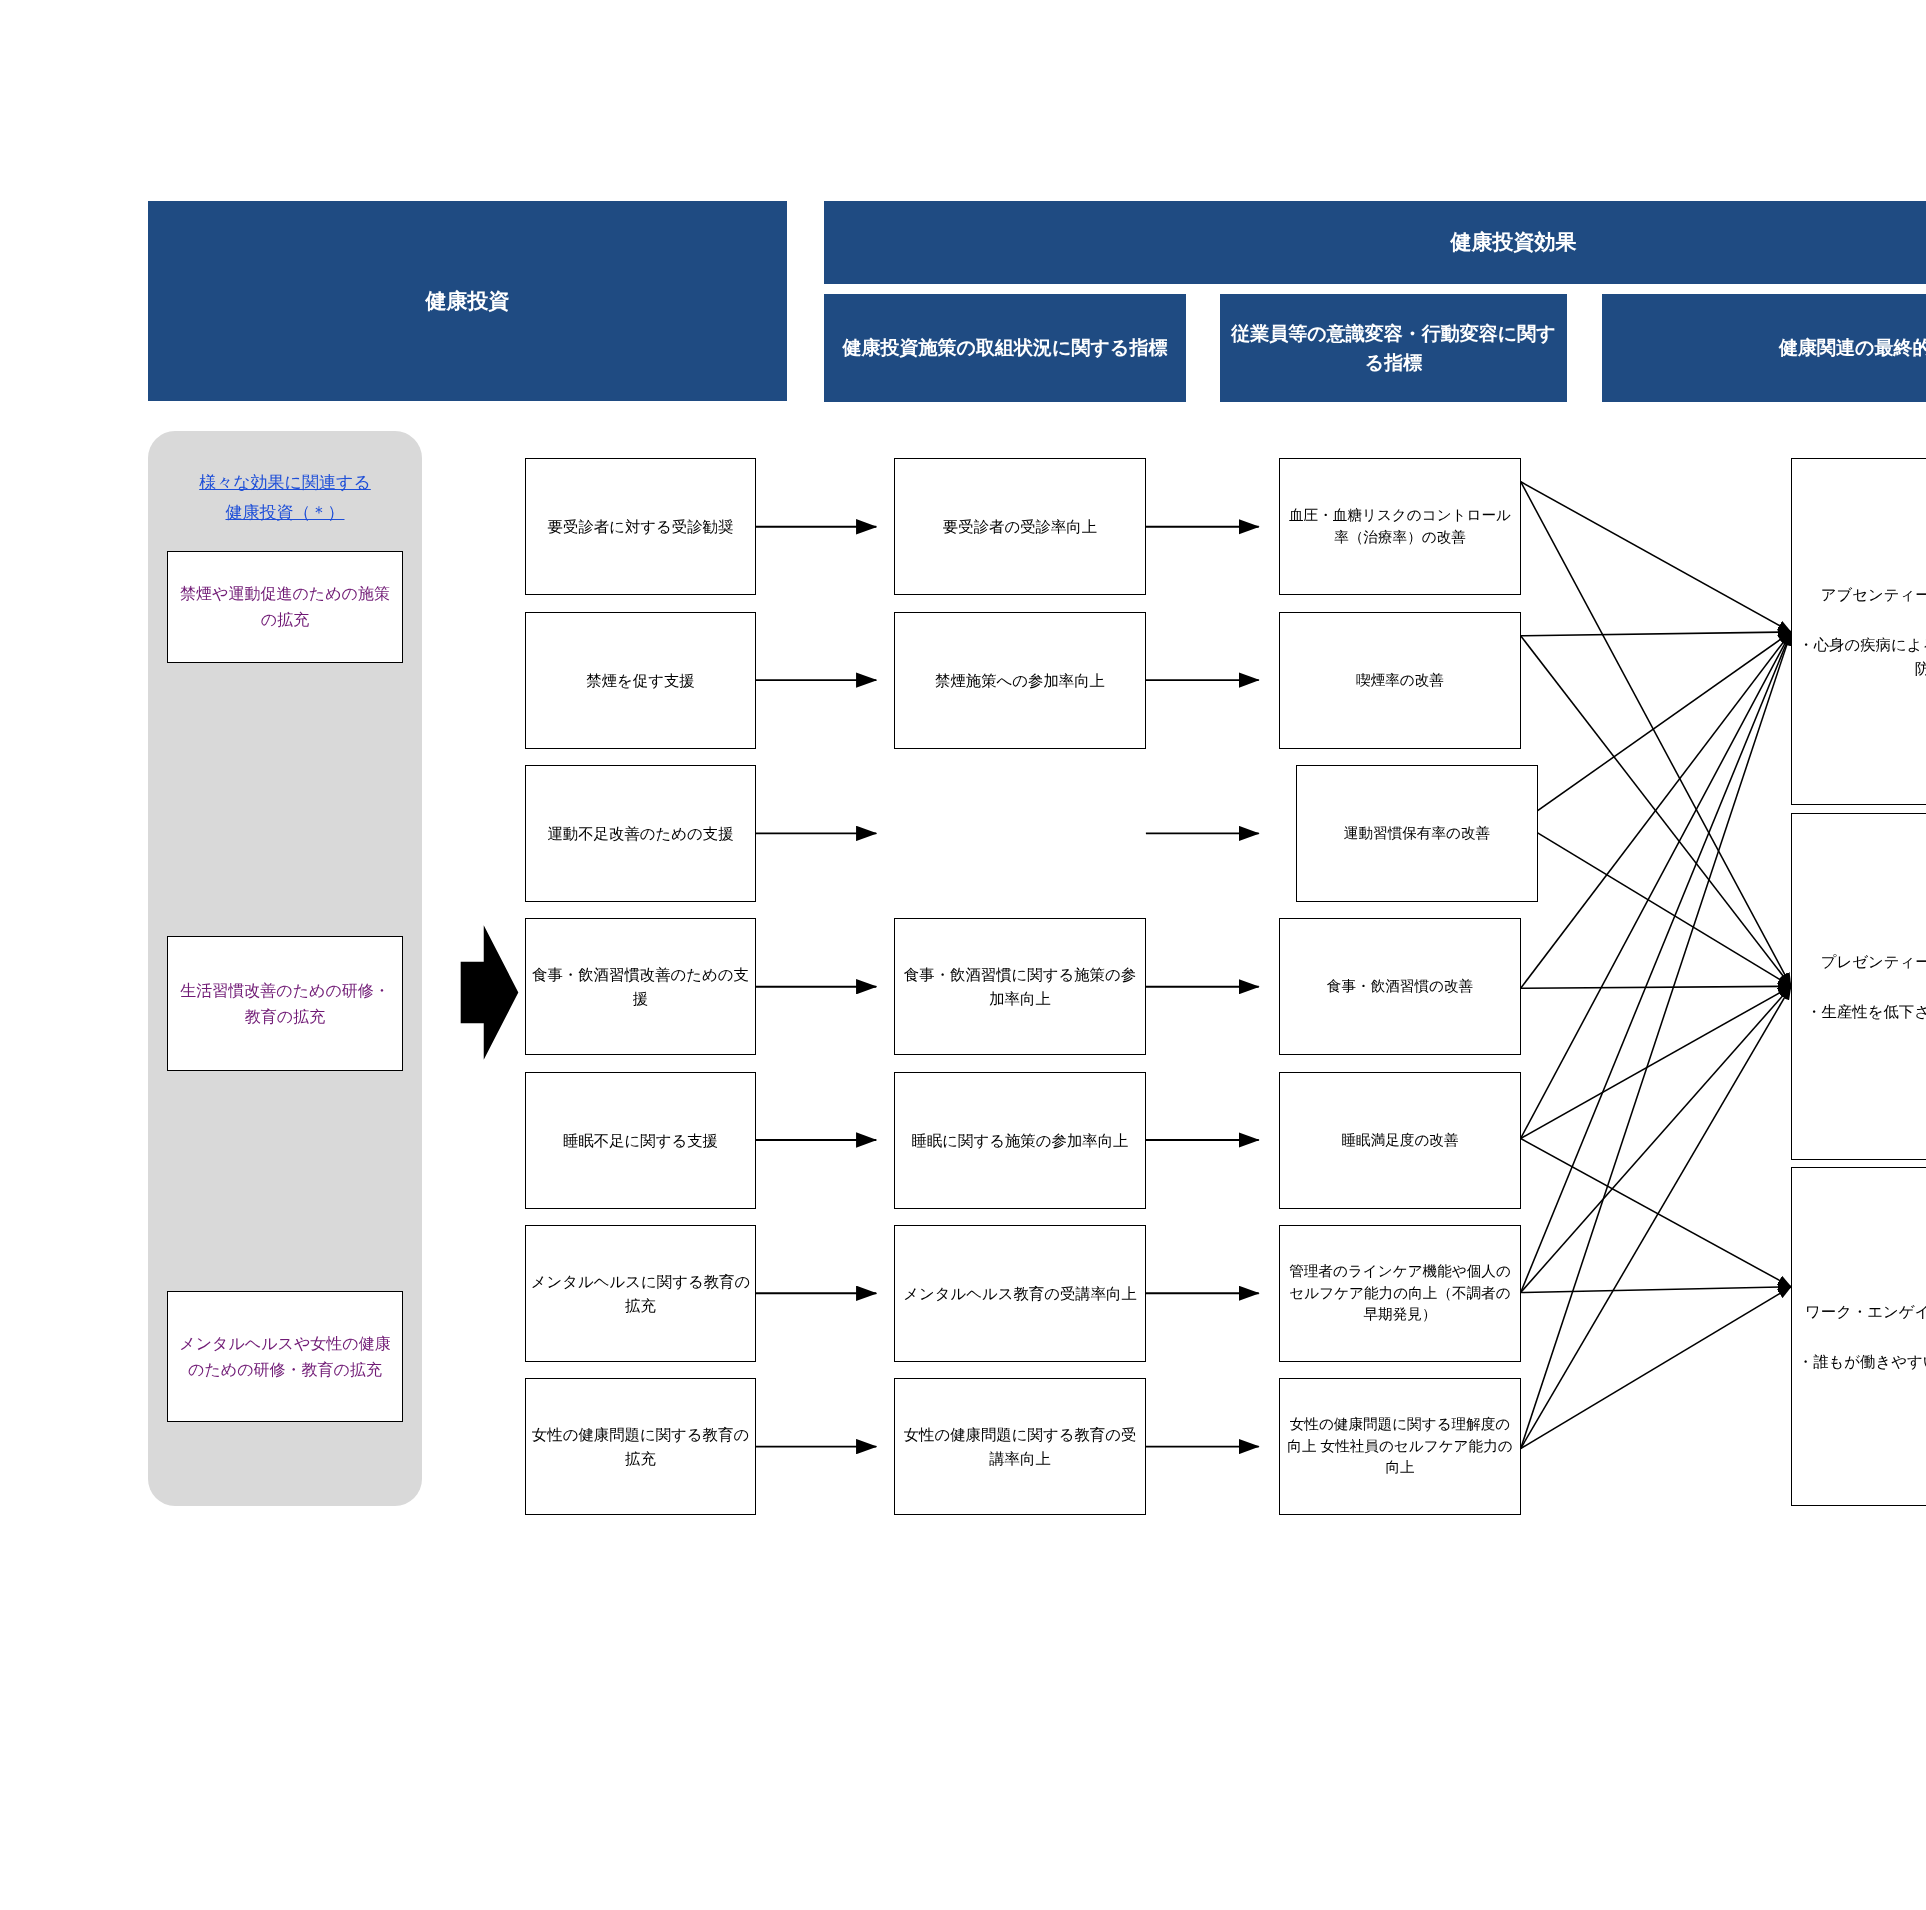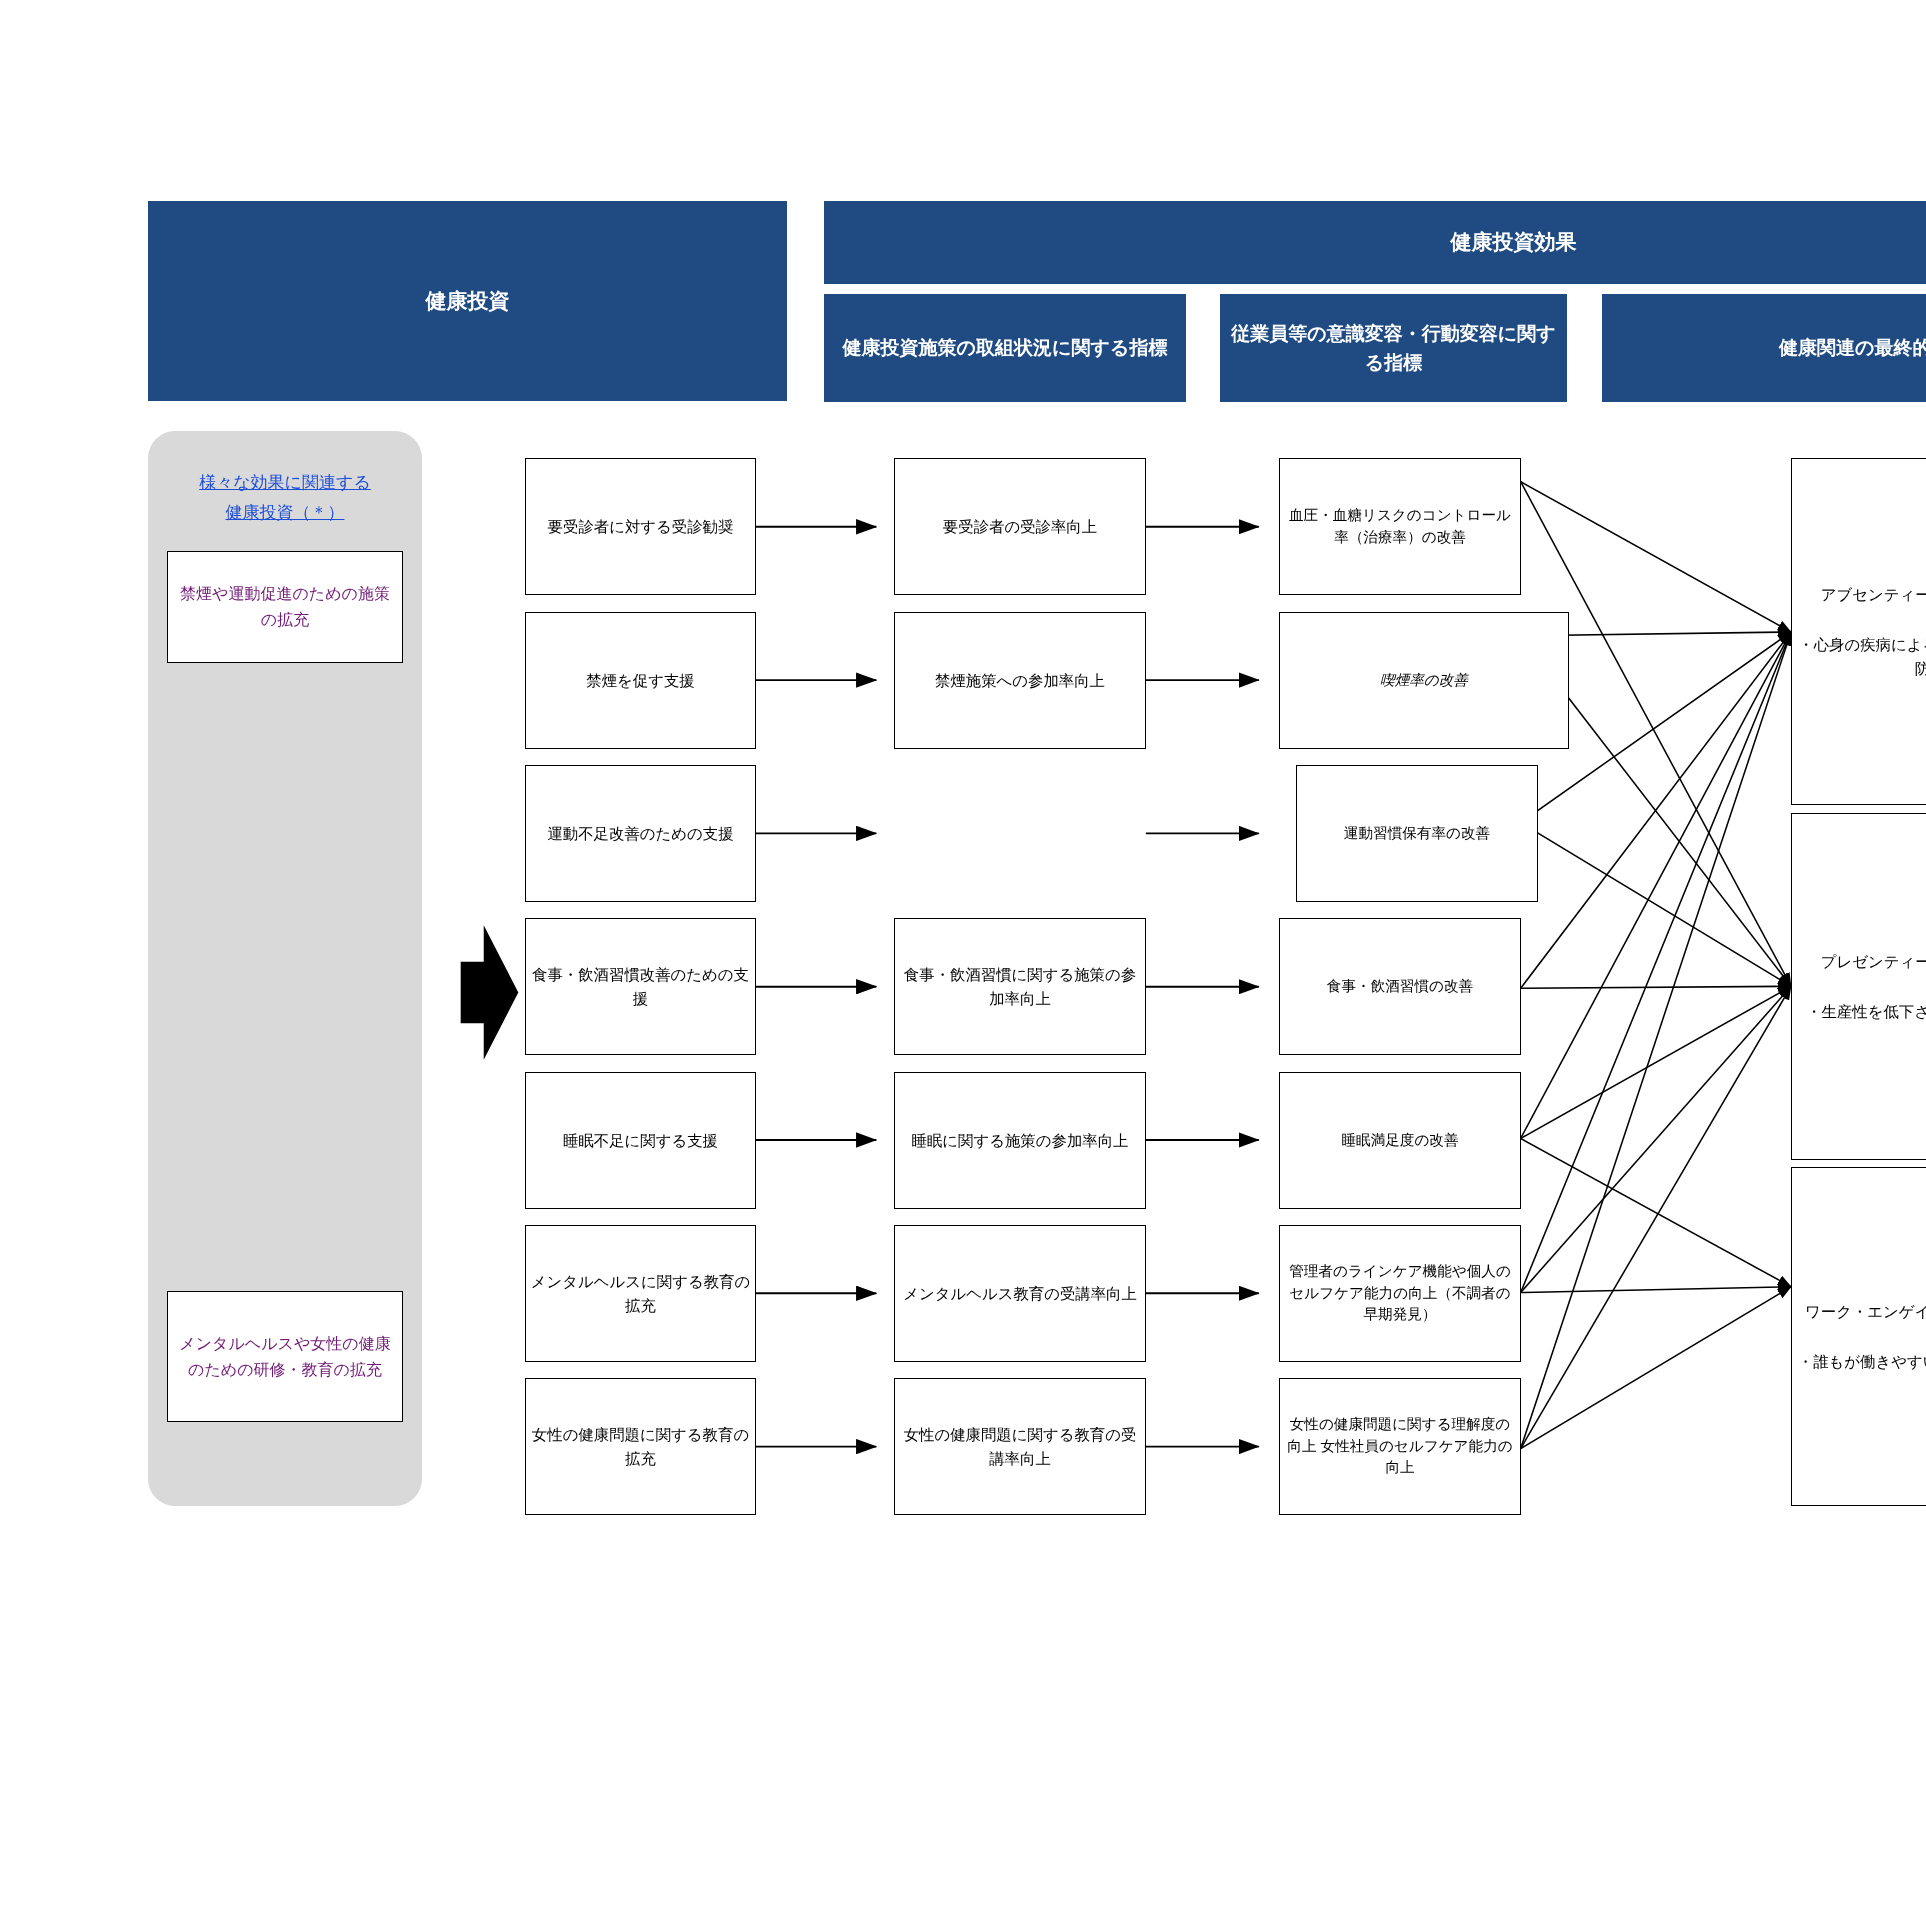--- a/index.html
+++ b/index.html
@@ -159,20 +159,21 @@
     </g>
     <circle cx="5888" cy="2555" r="22" fill="#000"></circle>
   </svg>
 
   <div class="grey-panel"></div>
   <div class="grey-title">
     <div>様々な効果に関連する</div>
     <div>健康投資（＊）</div>
   </div>
   <div class="gbox gbox1">禁煙や運動促進のための施策の拡充</div>
+  <div class="gbox gbox2">生活習慣改善のための研修・教育の拡充</div>
   <div class="gbox gbox-mh">メンタルヘルスや女性の健康のための研修・教育の拡充</div>
 
   <svg class="big-arrow" viewBox="0 0 190 370">
     <polygon points="20,105 80,105 80,10 170,185 80,360 80,265 20,265" fill="#000000"></polygon>
   </svg>
 
   <div class="fbox c1" style="left:525px;top:458px;width:231px;height:137px;">要受診者に対する受診勧奨</div>
   <div class="fbox c1" style="left:525px;top:612px;width:231px;height:137px;">禁煙を促す支援</div>
   <div class="fbox c1" style="left:525px;top:765px;width:231px;height:137px;">運動不足改善のための支援</div>
   <div class="fbox c1" style="left:525px;top:918px;width:231px;height:137px;">食事・飲酒習慣改善のための支援</div>
@@ -181,21 +182,21 @@
   <div class="fbox c1" style="left:525px;top:1378px;width:231px;height:137px;">女性の健康問題に関する教育の拡充</div>
 
   <div class="fbox c2" style="left:894px;top:458px;width:252px;height:137px;">要受診者の受診率向上</div>
   <div class="fbox c2" style="left:894px;top:612px;width:252px;height:137px;">禁煙施策への参加率向上</div>
   <div class="fbox c2" style="left:894px;top:918px;width:252px;height:137px;">食事・飲酒習慣に関する施策の参加率向上</div>
   <div class="fbox c2" style="left:894px;top:1072px;width:252px;height:137px;">睡眠に関する施策の参加率向上</div>
   <div class="fbox c2" style="left:894px;top:1225px;width:252px;height:137px;">メンタルヘルス教育の受講率向上</div>
   <div class="fbox c2" style="left:894px;top:1378px;width:252px;height:137px;">女性の健康問題に関する教育の受講率向上</div>
 
   <div class="fbox c3" style="left:1279px;top:458px;width:242px;height:137px;">血圧・血糖リスクのコントロール率（治療率）の改善</div>
-  <div class="fbox c3" style="left:1279px;top:612px;width:290px;height:137px;font-style:italic;">喫煙率の改善</div>
+  <div class="fbox c3" style="left:1279px;top:612px;width:242px;height:137px;">喫煙率の改善</div>
   <div class="fbox c3" style="left:1279px;top:765px;width:242px;height:137px;margin-left:17px;">運動習慣保有率の改善</div>
   <div class="fbox c3" style="left:1279px;top:918px;width:242px;height:137px;">食事・飲酒習慣の改善</div>
   <div class="fbox c3" style="left:1279px;top:1072px;width:242px;height:137px;">睡眠満足度の改善</div>
   <div class="fbox c3" style="left:1279px;top:1225px;width:242px;height:137px;">管理者のラインケア機能や個人のセルフケア能力の向上（不調者の早期発見）</div>
   <div class="fbox c3" style="left:1279px;top:1378px;width:242px;height:137px;">女性の健康問題に関する理解度の向上 女性社員のセルフケア能力の向上</div>
 
   <div class="fbox c4" style="left:1791px;top:458px;width:263px;height:347px;flex-direction:column;justify-content:center;">
     <div>アブセンティーイズムの低減</div>
     <div style="height:27px"></div>
     <div>・心身の疾病による休職や退職の予防</div>

